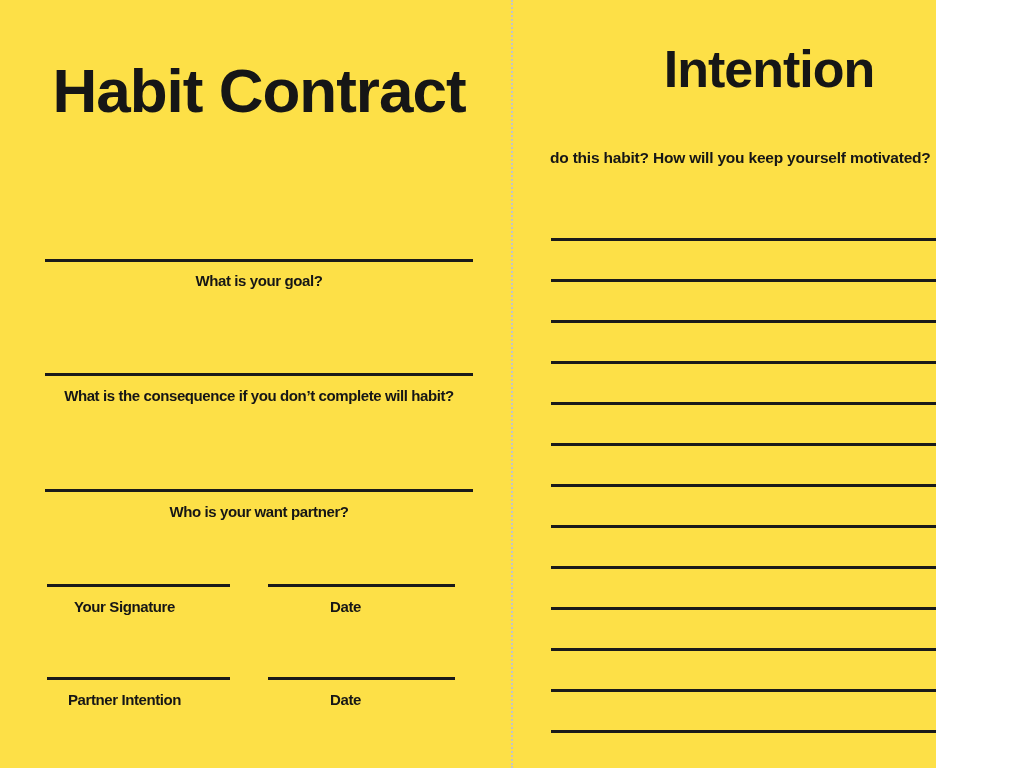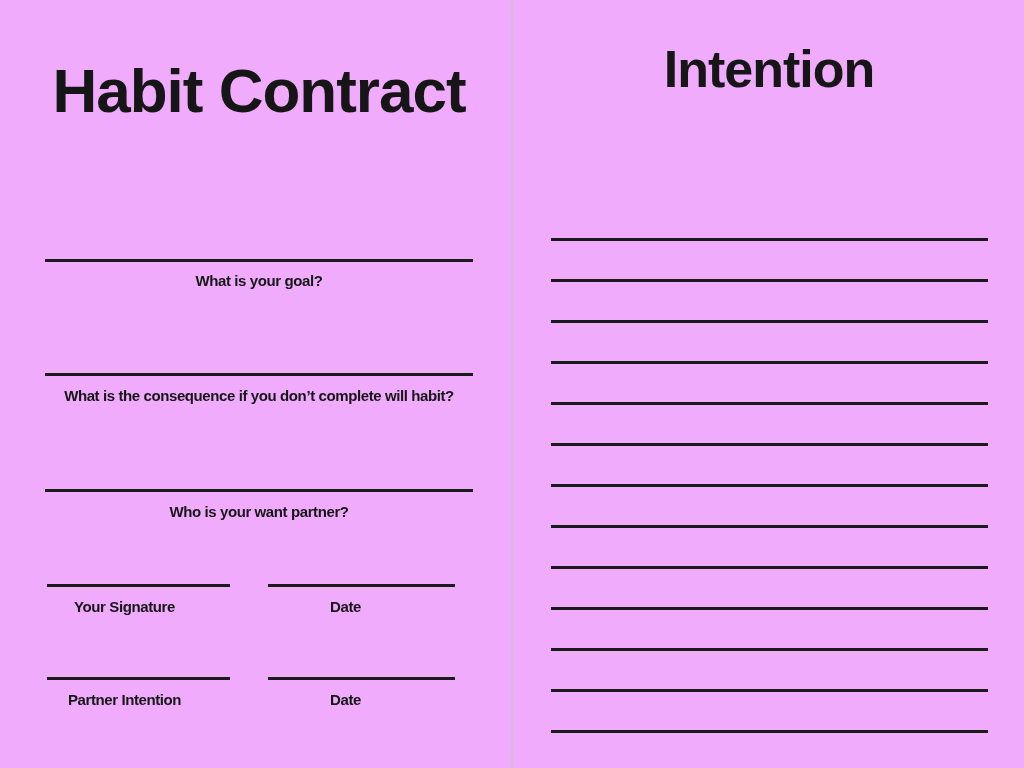--- a/index.html
+++ b/index.html
@@ -2,23 +2,23 @@
 <html><head>
 <meta charset="utf-8">
 <style>
   html, body {
     margin: 0;
     padding: 0;
     background: #ffffff;
   }
   .sheet {
     position: relative;
-    width: 1024px;
+    width: 936px;
     height: 768px;
-    background: #f0abfc;
+    background: #fde047;
     font-family: "Liberation Sans", "DejaVu Sans", sans-serif;
     color: #161616;
     overflow: hidden;
   }
 
   
   .divider {
     position: absolute;
     left: 511px;
     top: 0;
@@ -124,20 +124,21 @@
     <div class="field-label sig-lbl-l" style="top:691px">Partner Intention</div>
     <div class="field-label sig-lbl-r" style="top:691px">Date</div>
 
   </section>
 
   <section>
 
     <div class="page-title right-title">Intention</div>
 
     <div class="prompt">
+      <div class="prompt-line">do this habit? How will you keep yourself motivated?</div>
     </div>
 
     <div class="writing-lines">
         <div class="rule-line"></div>
         <div class="rule-line"></div>
         <div class="rule-line"></div>
         <div class="rule-line"></div>
         <div class="rule-line"></div>
         <div class="rule-line"></div>
         <div class="rule-line"></div>

